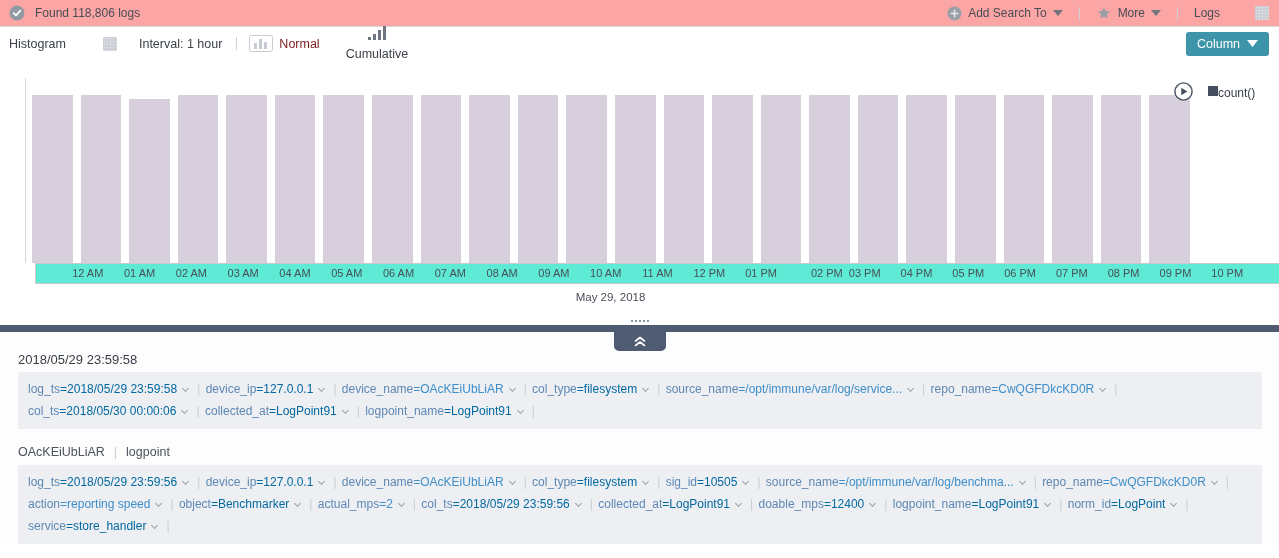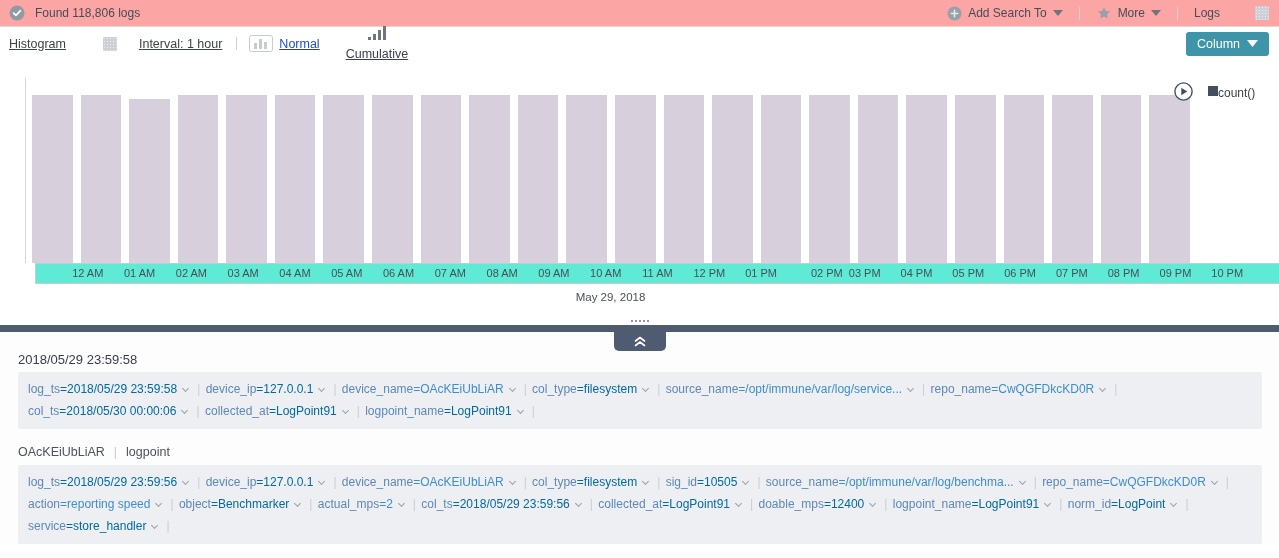--- a/index.html
+++ b/index.html
@@ -16,27 +16,27 @@
   .v-sep { width:1px; height:13px; background:#cfd1d6; margin:0 8px; }
   .icon { display:inline-flex; align-items:center; justify-content:center; }
   .pause-icon { width:15px; height:14px; display:inline-flex; gap:3px; }
   .pause-icon i { width:5px; background:#aab0b8; border-radius:1px; }
   .dot-square-icon { width:14px; height:14px; border-radius:1px; background-color:#cdd1d7;
     background-image:radial-gradient(#e9eaec 1px, transparent 1px); background-size:3px 3px; }
 
   
   .toolbar { height:33px; background:#ffffff; display:flex; align-items:center;
     justify-content:space-between; padding:0 10px 0 9px; }
-  .toolbar-left { display:flex; align-items:center;text-decoration:underline; }
+  .toolbar-left { display:flex; align-items:center; }
   .tool-label { font-size:12.5px; color:#3c4248; }
   .toolbar .pause-icon { margin-left:14px; }
   .toolbar .dot-square-icon { margin-left:8px; }
   .interval { margin-left:22px; }
   .mode-btn { display:flex; align-items:center; gap:6px; cursor:pointer; }
-  .mode-btn.disabled .tool-label { color:#1d4ed8; }
+  .mode-btn.disabled .tool-label { color:#7f1d1d; }
   .column-btn { background:var(--accent-teal,#3e95aa); color:#fff; font-size:12.5px;
     border:none; border-radius:3px; height:24px; padding:0 11px; display:flex;
     align-items:center; gap:7px; cursor:pointer; }
 
   
   .chart-section { position:relative; height:252px; padding-top:18px; background:#fff; }
   .plot { position:relative; margin-left:25px; width:1171px; height:185px;
     border-left:1px solid #d9d3de; }
   .bars { position:absolute; inset:0; display:flex; align-items:flex-end; gap:8px; padding:0 6px; }
   .bar { flex:1 1 0; background:var(--bar-fill,#d7cfdc); cursor:pointer; }

